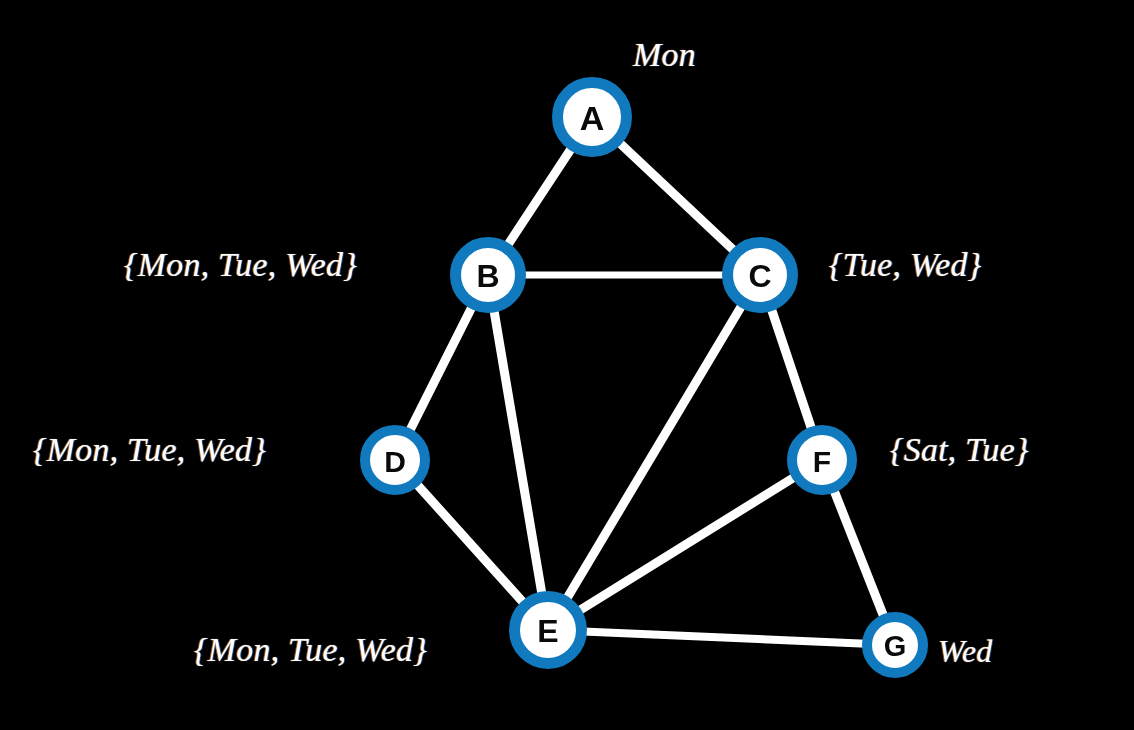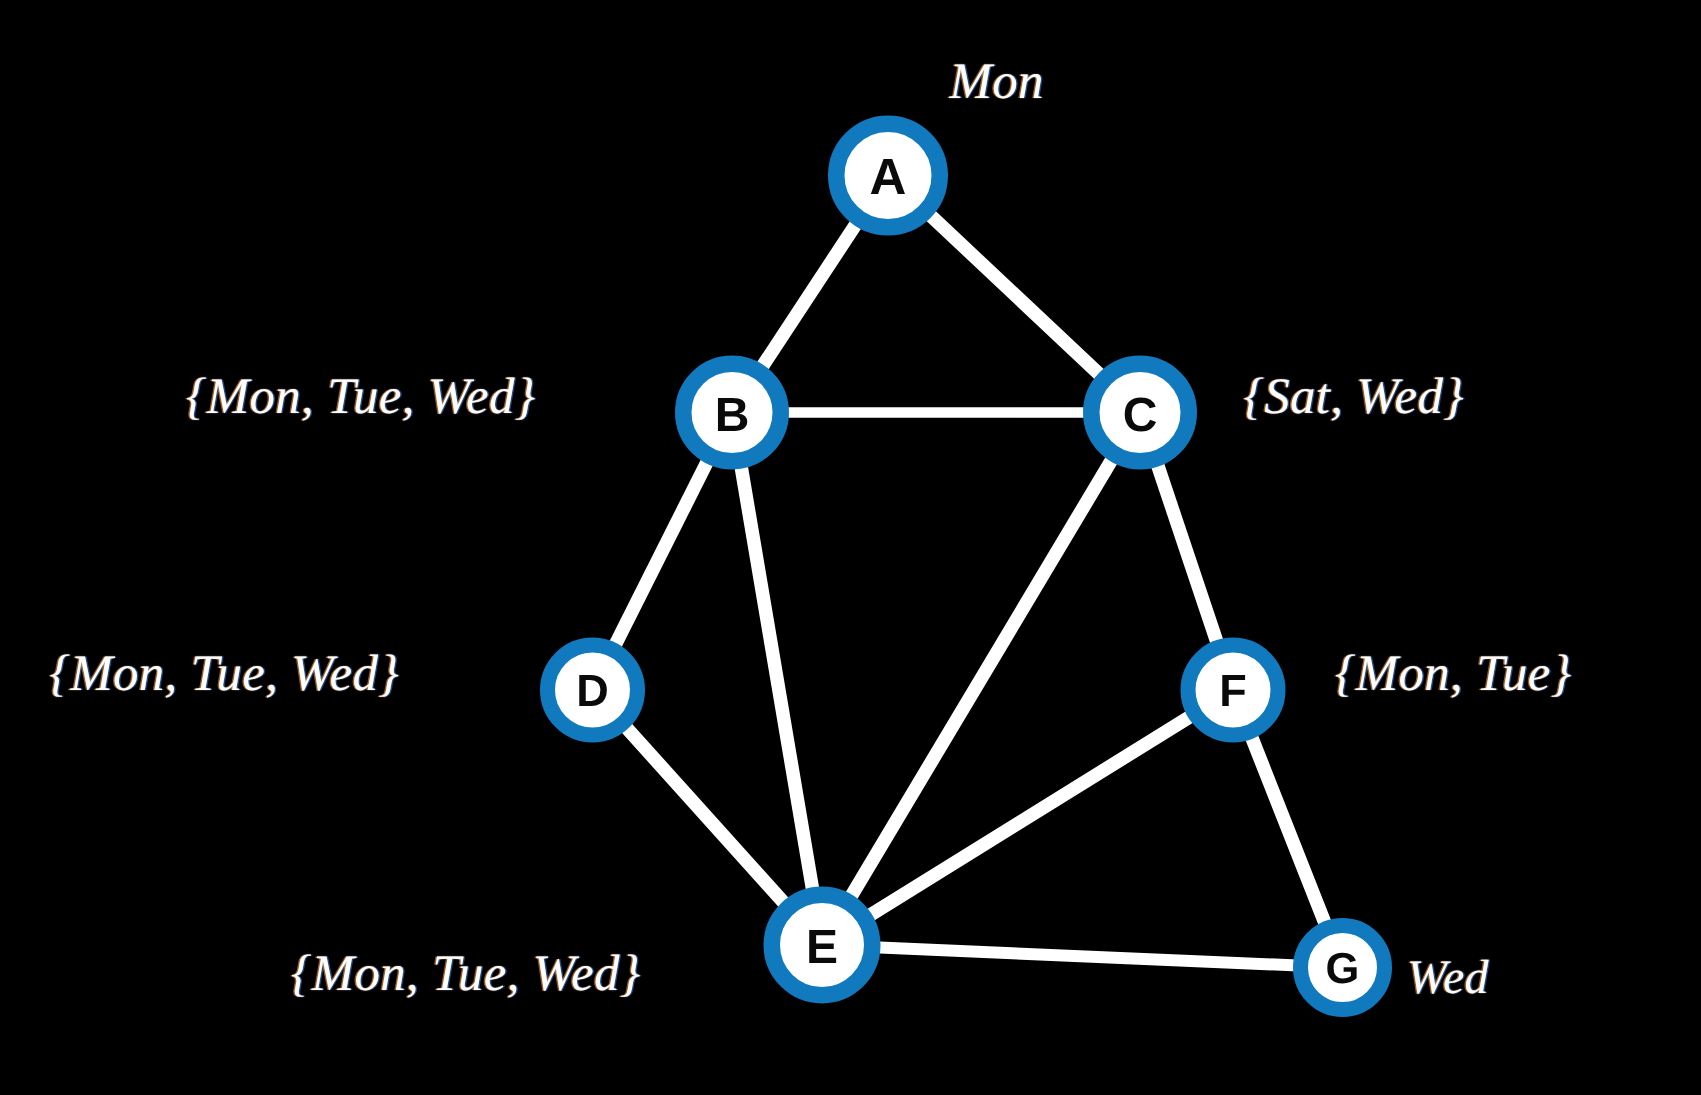--- a/index.html
+++ b/index.html
@@ -102,20 +102,20 @@
         <g>
           <circle cx="895" cy="645" r="28" fill="#ffffff" stroke="#1179be" stroke-width="10" class="node-ring"></circle>
           <text x="895" y="646" font-size="29" class="node-letter" fill="#0a0a0a">G</text>
         </g>
       </g>
   </svg>
 
   <div id="labels-layer">
       <div class="domain-label" style="left: 633px; top: 36px; font-size: 34px;">Mon</div>
       <div class="domain-label" style="left: 124px; top: 246px; font-size: 34px;">{Mon, Tue, Wed}</div>
-      <div class="domain-label" style="left: 829px; top: 246px; font-size: 34px;">{Sat, Wed}</div>
+      <div class="domain-label" style="left: 829px; top: 246px; font-size: 34px;">{Tue, Wed}</div>
       <div class="domain-label" style="left: 33px; top: 431px; font-size: 34px;">{Mon, Tue, Wed}</div>
-      <div class="domain-label" style="left: 890px; top: 431px; font-size: 34px;">{Mon, Tue}</div>
+      <div class="domain-label" style="left: 890px; top: 431px; font-size: 34px;">{Sat, Tue}</div>
       <div class="domain-label" style="left: 194px; top: 631px; font-size: 34px;">{Mon, Tue, Wed}</div>
       <div class="domain-label" style="left: 938px; top: 633px; font-size: 32px;">Wed</div>
     </div>
 
 </div>
 
 </body></html>

